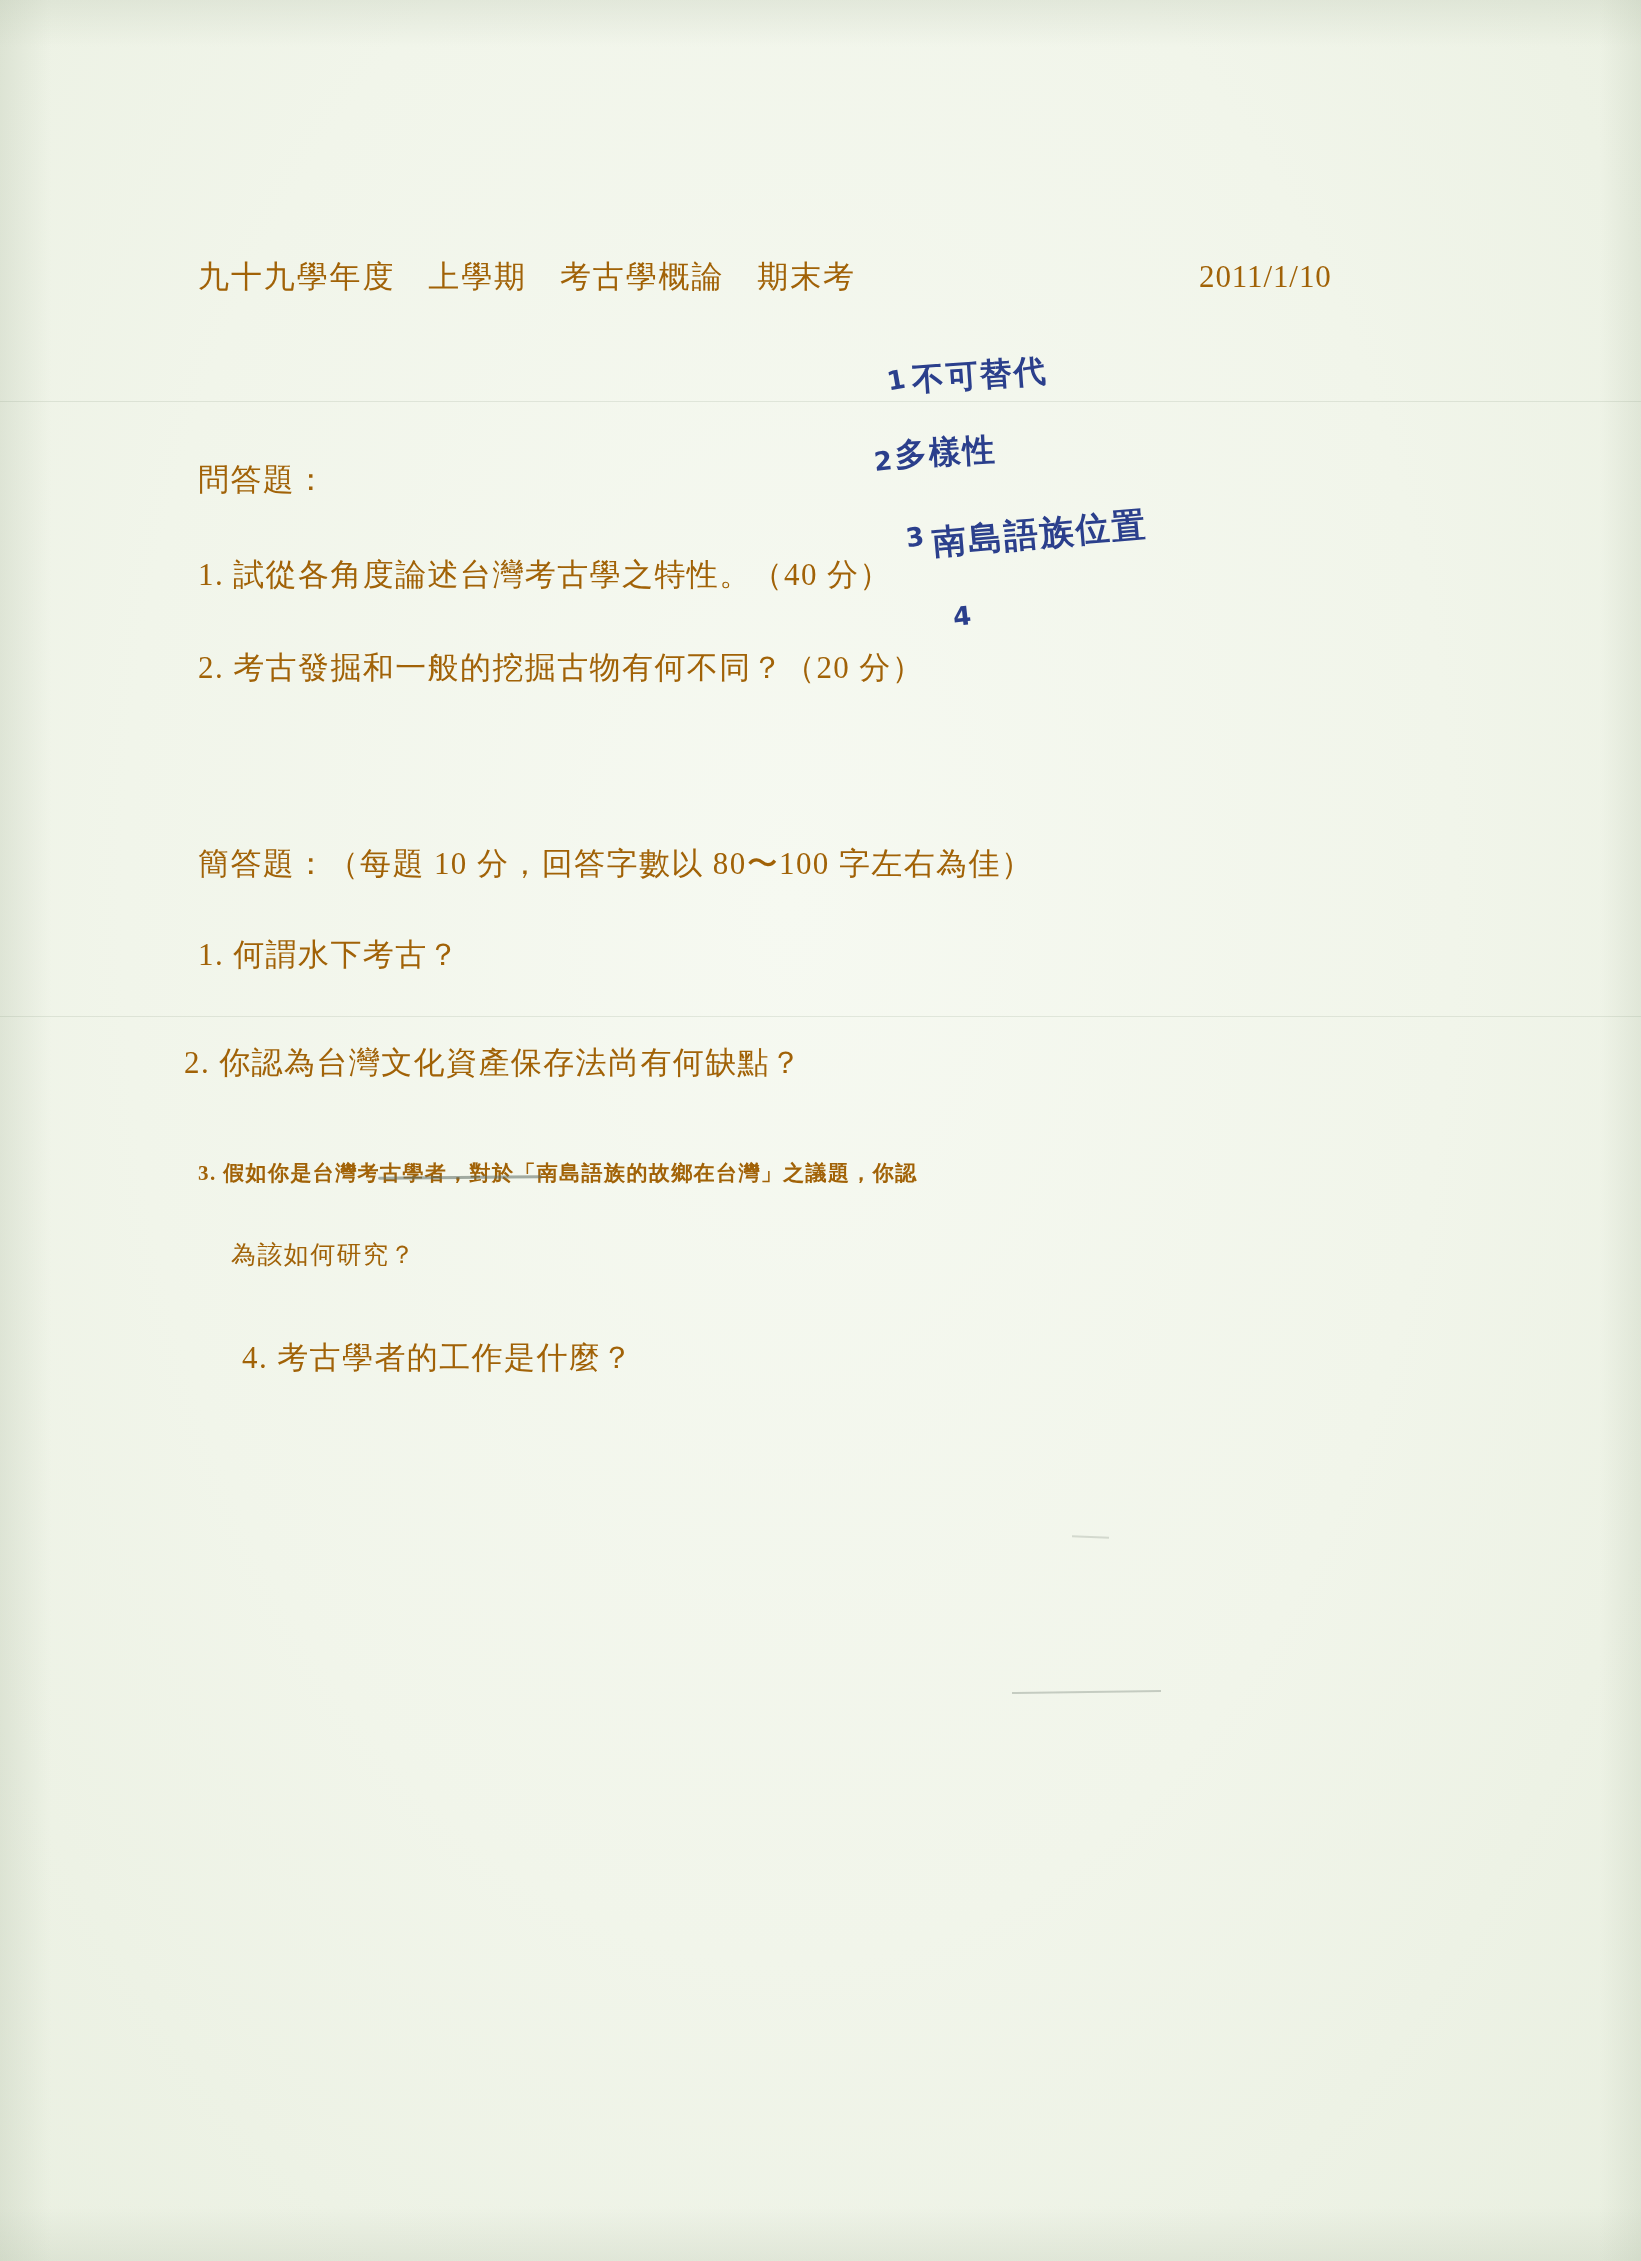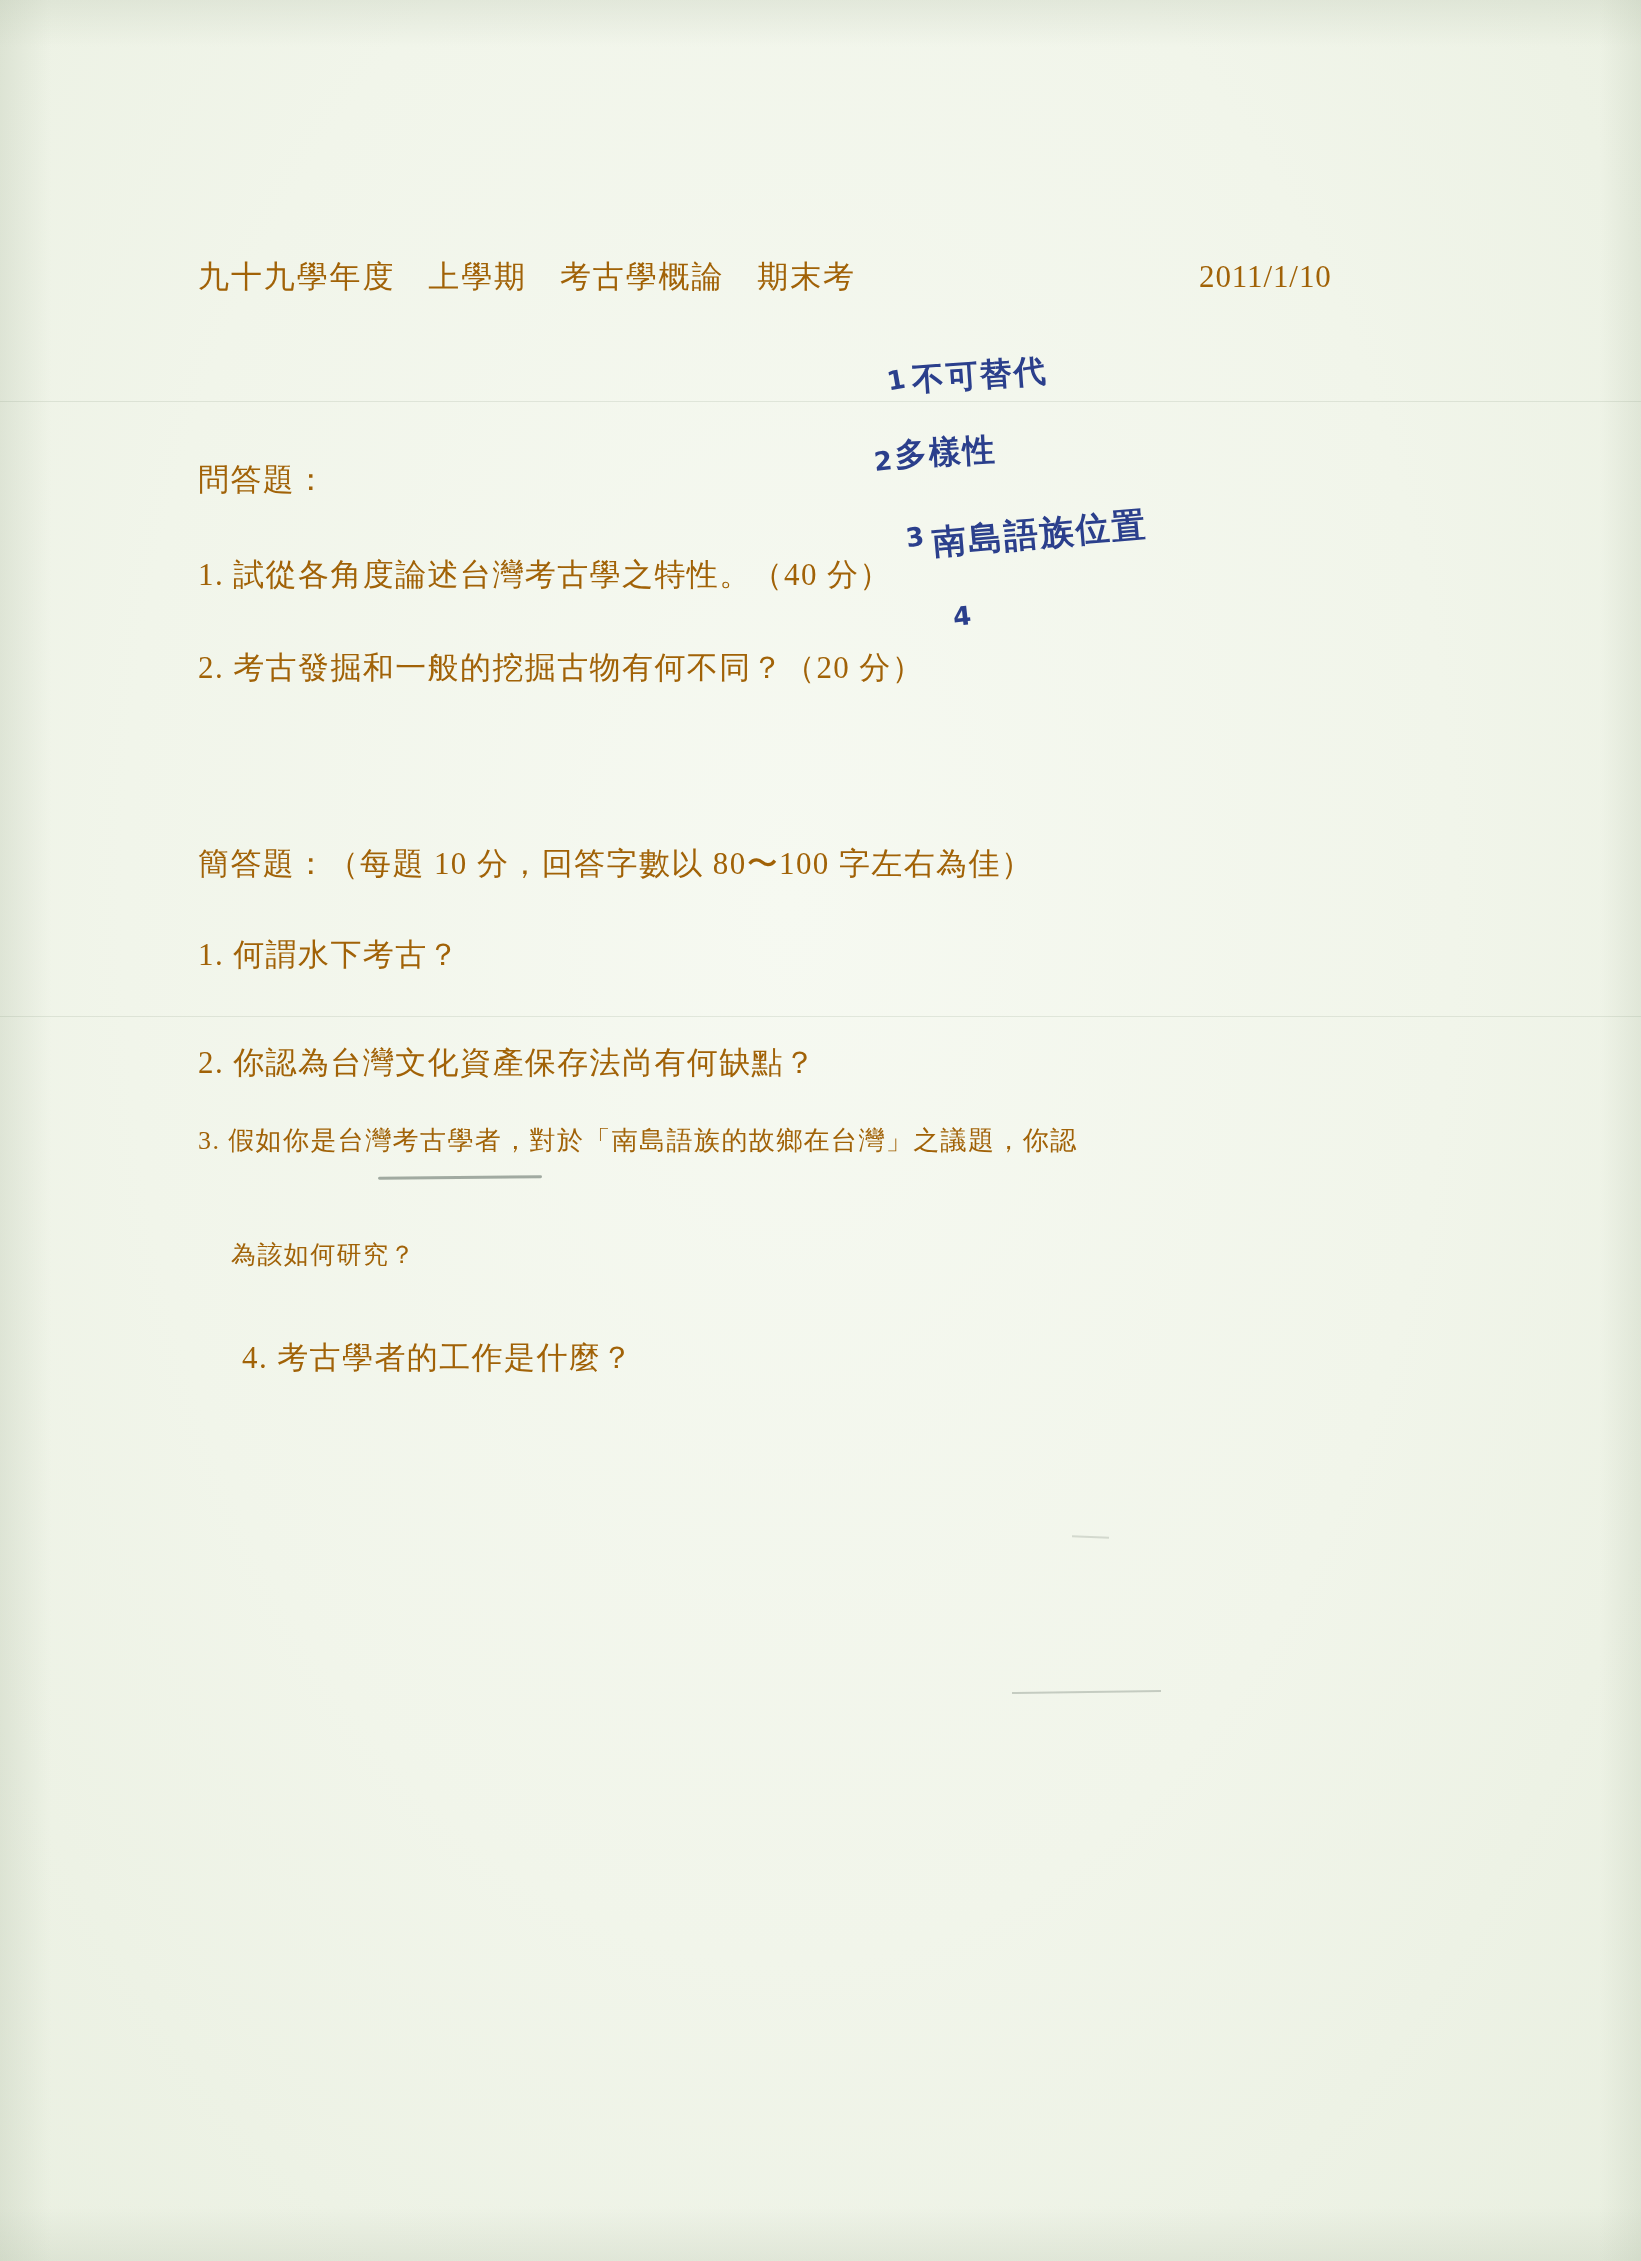--- a/index.html
+++ b/index.html
@@ -83,28 +83,29 @@
     left: 198px;
     top: 841px;
     font-size: 31px;
   }
   #short-q1 {
     left: 198px;
     top: 932px;
     font-size: 31px;
   }
   #short-q2 {
-    left: 198px;
+    left: 184px;
     top: 1040px;
     font-size: 31px;
   }
   #short-q3 {
     left: 198px;
-    top: 1121px;
-    font-size: 26px;
+    top: 1158px;
+    font-size: 21px;
+    font-weight: bold;
   }
   #short-q3b {
     left: 231px;
     top: 1236px;
     font-size: 25px;
   }
   #short-q4 {
     left: 198px;
     top: 1335px;
     font-size: 31px;

